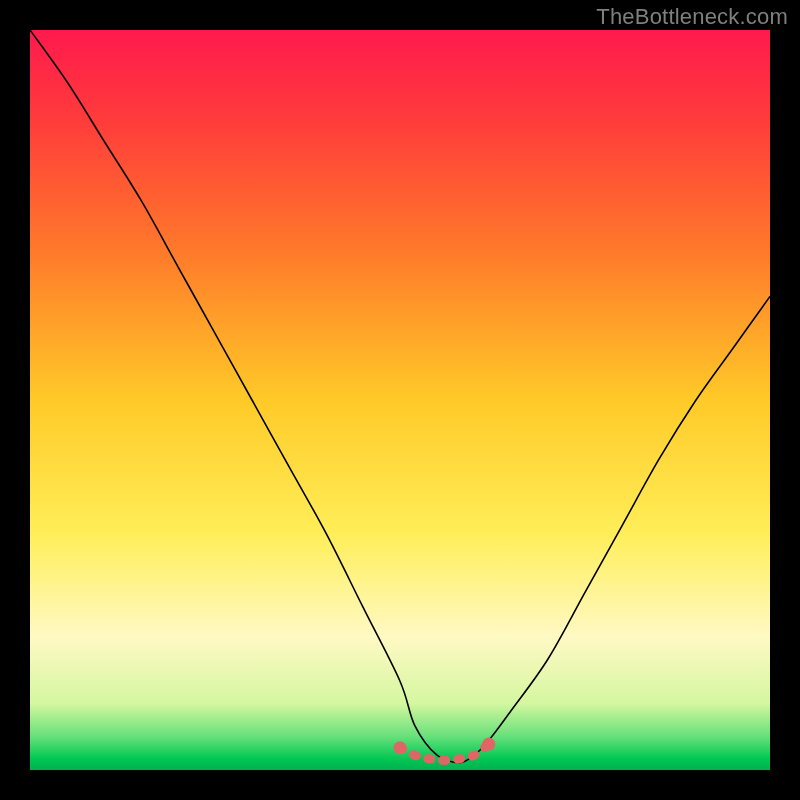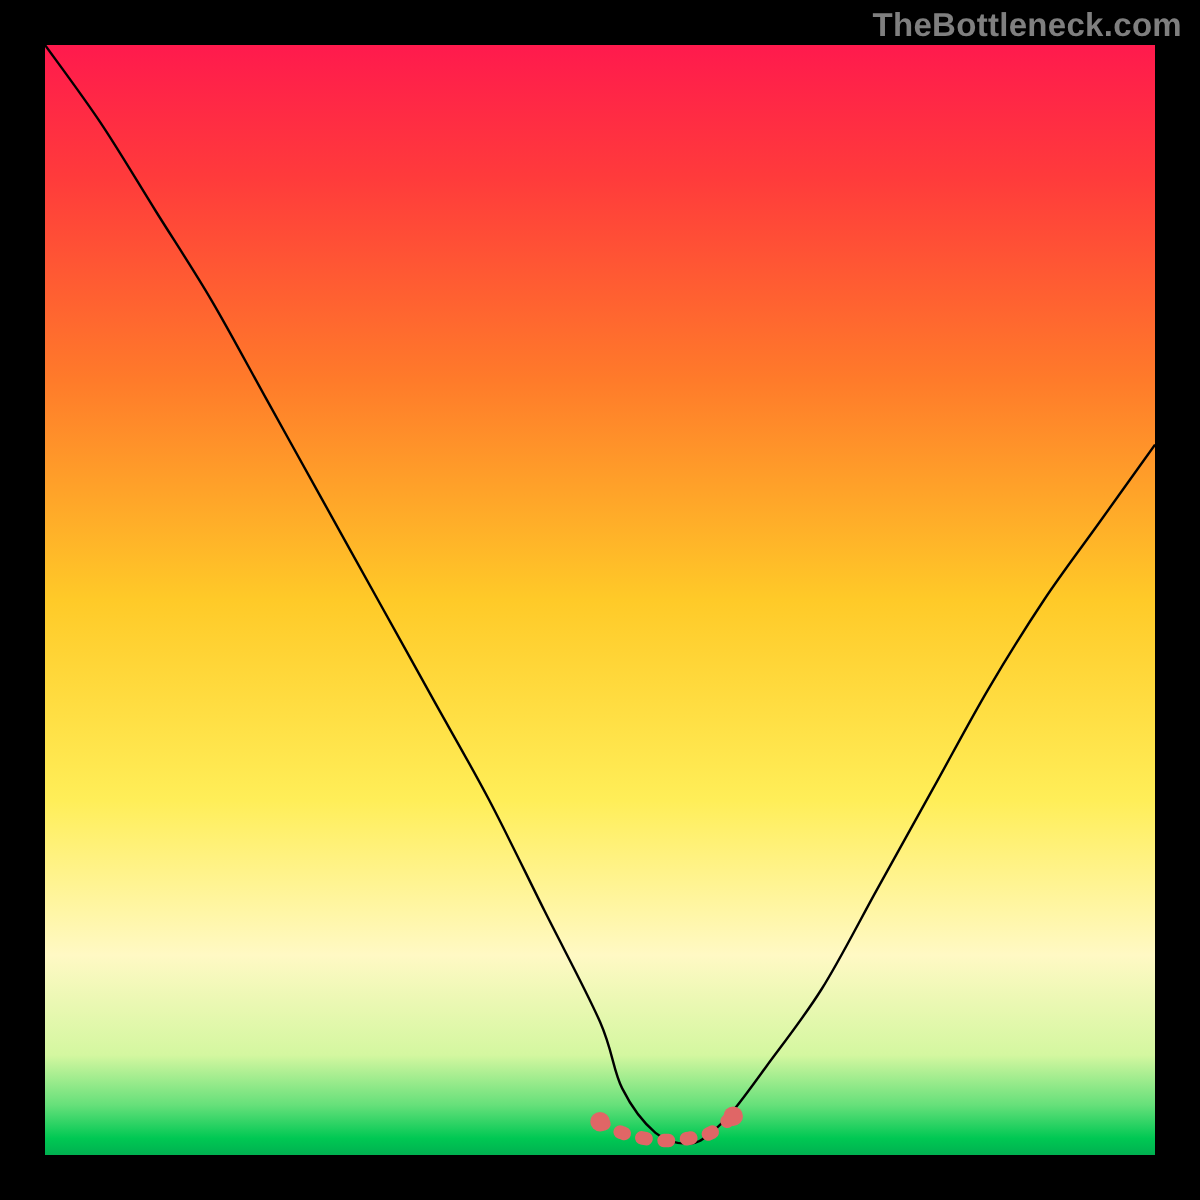--- a/index.html
+++ b/index.html
@@ -10,21 +10,20 @@
     background: #000;
     overflow: hidden;
   }
   .frame {
     position: absolute;
     left: 0;
     top: 0;
     width: 800px;
     height: 720px;
     background: #000;
-    font-weight: bold;
   }
   .plot {
     position: absolute;
     left: 30px;
     top: 30px;
     width: 740px;
     height: 740px;
   }
   .watermark {
     position: absolute;

